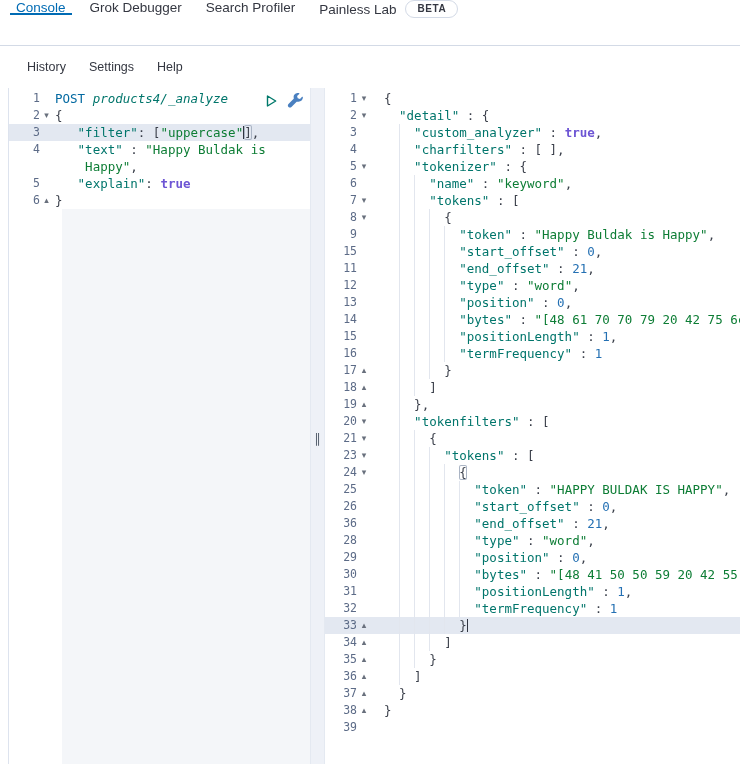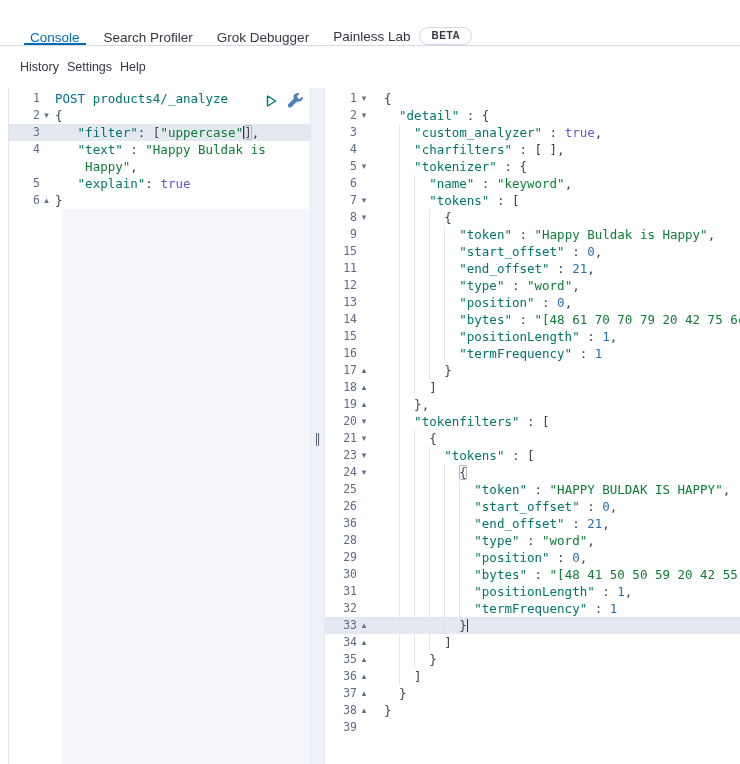--- a/index.html
+++ b/index.html
@@ -1,29 +1,29 @@
 <!DOCTYPE html>
 <html><head>
 <meta charset="utf-8">
 <style>
   html,body{margin:0;padding:0;width:740px;height:764px;overflow:hidden;background:#fff;
     font-family:"Liberation Sans",sans-serif;-webkit-font-smoothing:antialiased;}
   *{box-sizing:border-box;}
 
   
-  .tabbar{display:flex;align-items:flex-end;height:46px;border-bottom:1px solid #d3dae6;
-    padding-left:18px;background:#fff;}
+  .tabbar{display:flex;align-items:flex-start;height:46px;border-bottom:1px solid #d3dae6;
+    padding-left:4px;background:#fff;}
   .tab{display:flex;align-items:center;gap:9px;margin:0 6px;padding:0 6px;
     font-size:13.5px;color:#343741;cursor:pointer;white-space:nowrap;}
   .tab.active{color:#006bb4;box-shadow:inset 0 -2px 0 #006bb4;}
   .beta{border:1px solid #d3dae6;border-radius:12px;padding:3px 11px;font-size:10px;
     font-weight:700;letter-spacing:.06em;color:#343741;background:#fff;line-height:1;}
 
   
-  .menubar{display:flex;align-items:center;height:42px;padding-left:20px;gap:2px;background:#fff;}
+  .menubar{display:flex;align-items:center;height:42px;padding-left:27px;gap:17px;background:#fff;}
   .menu-item{font-size:12.5px;color:#343741;padding:0 6px 0 0;cursor:pointer;}
 
   
   .workspace{display:flex;height:676px;position:relative;background:#fff;}
   .pane{padding-top:2px;}
   .pane.left{margin-left:8px;border-left:1px solid #dde3ee;width:302px;position:relative;
     background:#fff;overflow:hidden;}
   .pane.right{flex:1;overflow:hidden;background:#fff;}
   .divider{width:15px;background:#eef1f7;border-left:1px solid #e4e9f1;border-right:1px solid #e4e9f1;
     display:flex;align-items:center;justify-content:center;cursor:col-resize;}
@@ -36,46 +36,46 @@
   .left .num{width:31px;} .left .fold{width:13px;} .left .code{padding-left:2px;}
   .right .num{width:32px;} .right .fold{width:14px;} .right .code{padding-left:13px;}
   .num{text-align:right;color:#5c6b87;font-size:11.5px;
     font-family:"DejaVu Sans Mono",monospace;user-select:none;}
   .fold{color:#69707d;font-size:9px;text-align:center;cursor:pointer;user-select:none;}
   .code{white-space:pre;position:relative;flex:1;overflow:hidden;
     font-family:"DejaVu Sans Mono",monospace;font-size:12.5px;color:#3a3f4a;}
   .gl{position:absolute;top:0;bottom:0;width:1px;background:#e2e6ee;}
 
   .sg-m{color:#0369a1;}
-  .sg-u{color:#00756b;}
+  .sg-u{color:#00756b;font-style:italic;}
   .sg-k{color:#00756b;}
   .sg-v{color:#0d7d35;}
   .sg-n{color:#2470b3;}
-  .sg-b{color:#6d55d4;}
+  .sg-b{color:#6d55d4;font-weight:bold;}
   .sg-p{color:#3a3f4a;}
   .cur{display:inline-block;width:0;border-left:1.5px solid #2f3440;height:13px;vertical-align:-2px;}
   .bx{box-shadow:inset 0 0 0 1px #aab4c4;border-radius:2px;}
 
   .filler{position:absolute;left:53px;right:0;top:121px;bottom:0;background:#f4f6f9;}
   .actions{position:absolute;top:4px;right:6px;display:flex;gap:8px;align-items:center;}
   .actions span{display:inline-flex;cursor:pointer;}
 </style>
 </head>
 <body>
 
 <div class="app">
   <div class="tabbar" id="tabbar">
       <div class="tab active">
         <span>Console</span>
       </div>
       <div class="tab">
-        <span>Search Profiler</span>
+        <span>Grok Debugger</span>
       </div>
       <div class="tab">
-        <span>Grok Debugger</span>
+        <span>Search Profiler</span>
       </div>
       <div class="tab">
         <span>Painless Lab</span>
         <span class="beta">BETA</span>
       </div>
     </div>
   <div class="menubar" id="menubar">
       <span class="menu-item">History</span>
       <span class="menu-item">Settings</span>
       <span class="menu-item">Help</span>

